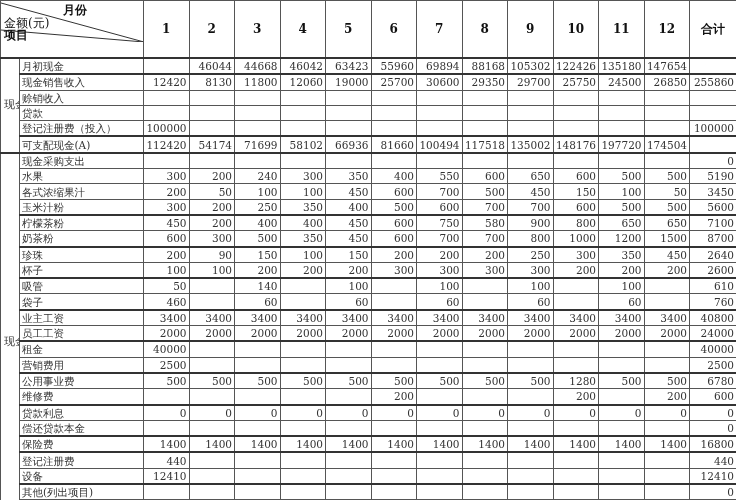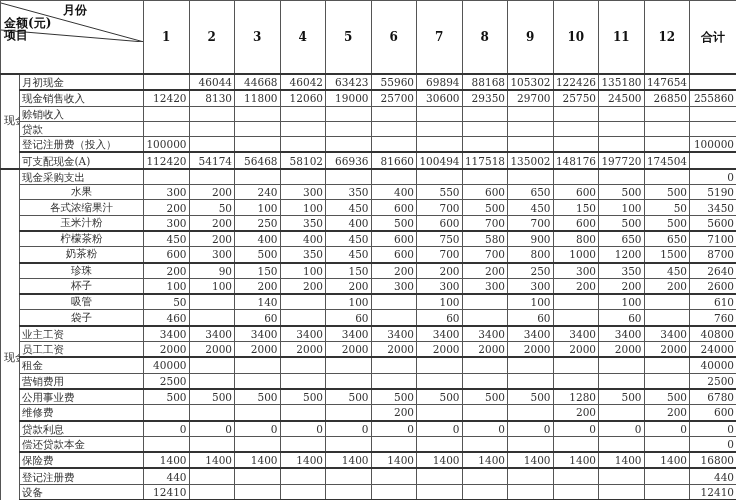--- a/index.html
+++ b/index.html
@@ -20,28 +20,28 @@
       white-space: nowrap;
     }
     table.sheet tr.hdr td {
       height: 40px;
       font-weight: bold;
       font-size: 12px;
       text-align: center;
       color: #111;
       border-bottom: 2px solid #333;
     }
-    .corner { position: relative; padding: 16px !important; }
+    .corner { position: relative; padding: 8px !important; }
     .corner svg { position: absolute; left: 0; top: 0; }
     .corner .month-lbl { position: absolute; left: 62px; top: 2px; font-size: 12px; font-weight: bold; }
-    .corner .amount-lbl { position: absolute; left: 3px; top: 15px; font-size: 12px; font-weight: bold; }
+    .corner .amount-lbl { position: absolute; left: 3px; top: 15px; font-size: 12px; font-weight: normal; }
     .corner .item-lbl { position: absolute; left: 3px; top: 27px; font-size: 12px; font-weight: bold; }
     td.num { text-align: right; font-family: "DejaVu Serif", "Liberation Serif", serif; color: #333; }
     td.label-c { text-align: left; color: #333; }
-    td.label-l { text-align: center; color: #333; font-family: Liberation Serif, serif; }
+    td.label-l { text-align: left; color: #333; }
     td.group { text-align: center; vertical-align: middle; white-space: normal; line-height: 16px; font-size: 11px; color: #333; padding: 0; }
     td.group span { display: inline-block; width: 12px; word-break: break-all; }
     tr.thick td { border-bottom: 2px solid #333; }
     col.c-group { width: 19px; }
     col.c-label { width: 124px; }
     col.c-month { width: 45.5px; }
     col.c-total { width: 47px; }
   </style>
 </head>
 <body>
@@ -167,21 +167,21 @@
         <td class="num"></td>
         <td class="num"></td>
         <td class="num"></td>
         <td class="num"></td>
         <td class="num">100000</td>
       </tr>
       <tr class="thick">
         <td class="label-c">可支配现金(A)</td>
         <td class="num">112420</td>
         <td class="num">54174</td>
-        <td class="num">56468</td>
+        <td class="num">71699</td>
         <td class="num">58102</td>
         <td class="num">66936</td>
         <td class="num">81660</td>
         <td class="num">100494</td>
         <td class="num">117518</td>
         <td class="num">135002</td>
         <td class="num">148176</td>
         <td class="num">197720</td>
         <td class="num">174504</td>
         <td class="num"></td>

